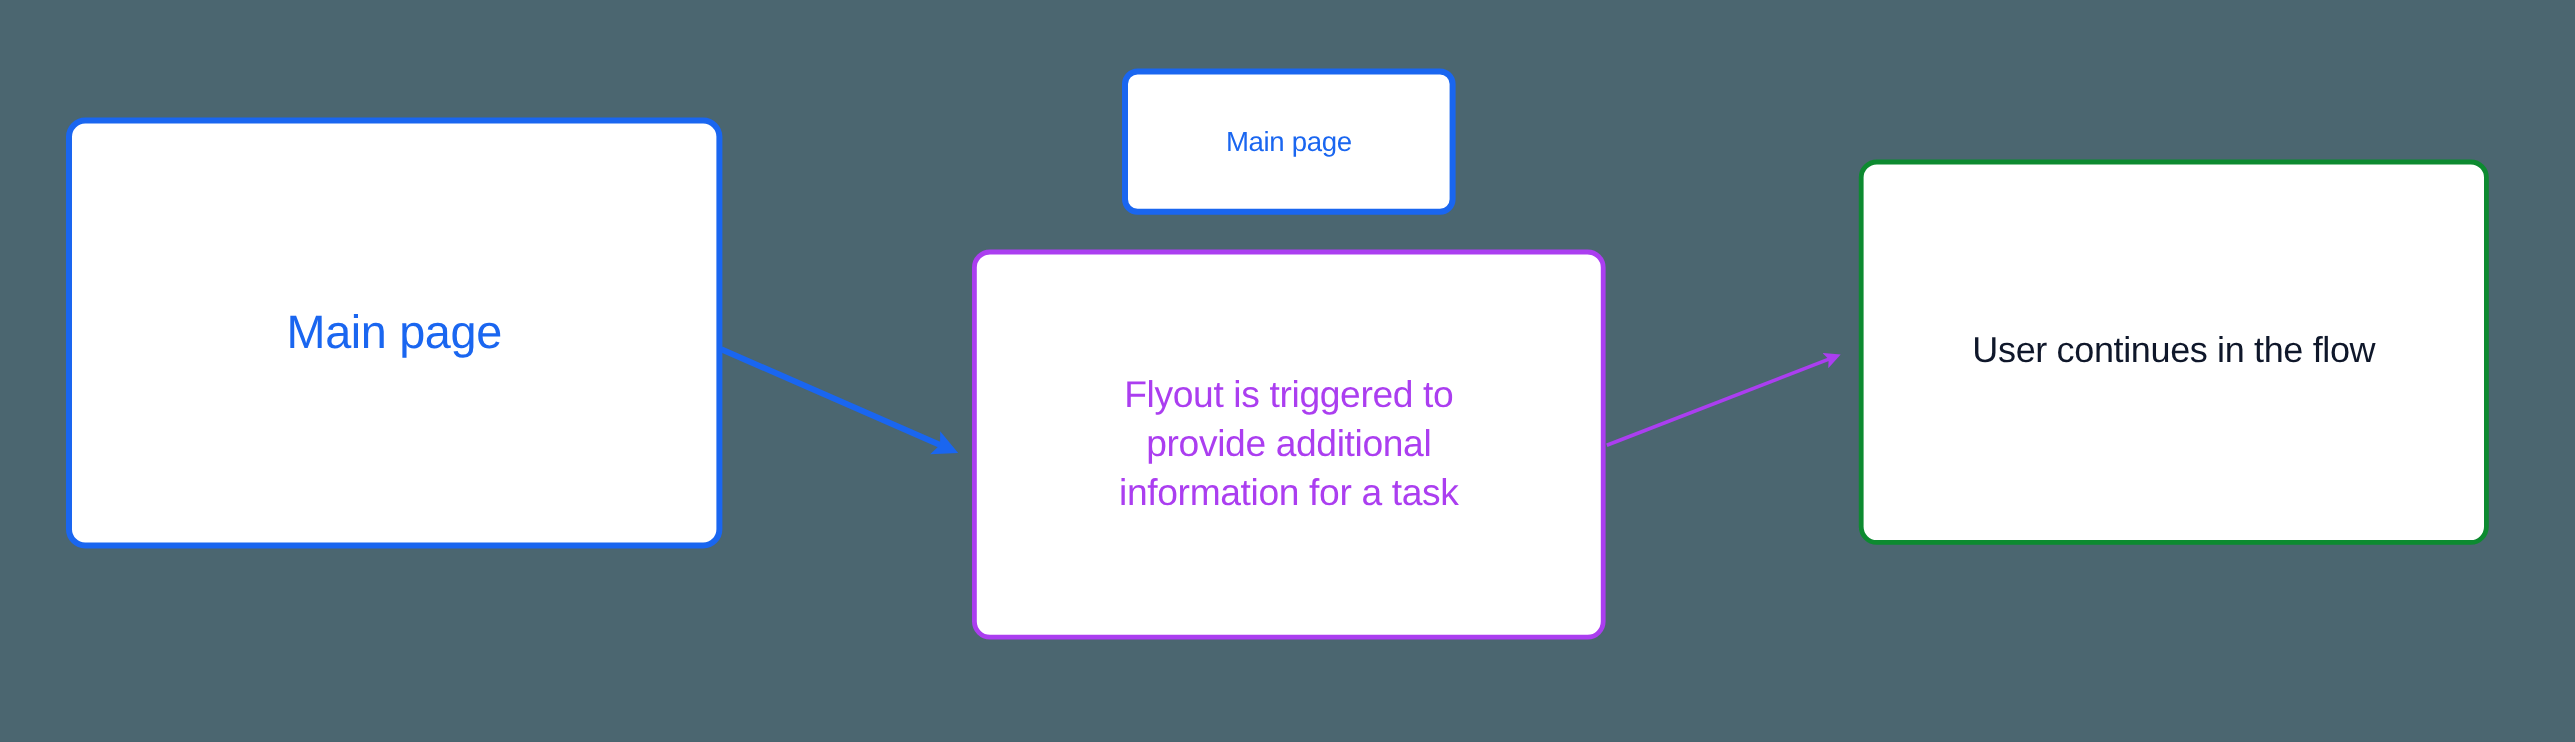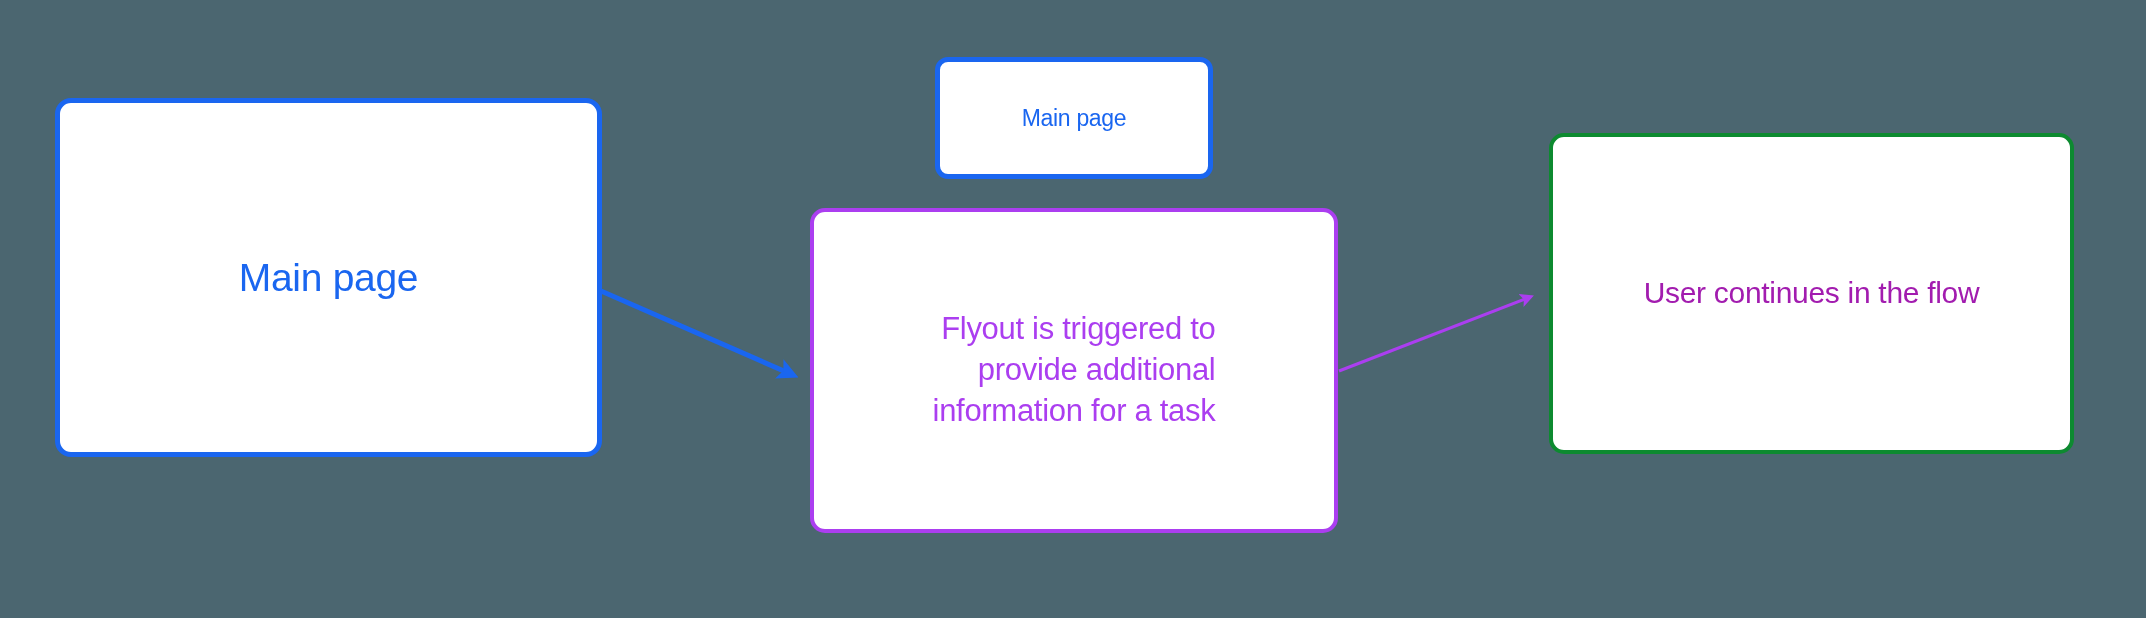--- a/index.html
+++ b/index.html
@@ -65,40 +65,39 @@
 
   
   #node-flyout {
     left: 810px;
     top: 208px;
     width: 528px;
     height: 325px;
     border-width: 4px;
     border-color: #ab3ef0;
     border-radius: 15px;
-    text-align: right;
   }
   #node-flyout .node-label {
     color: #ab3ef0;
     font-size: 31px;
     line-height: 1.32;
   }
 
   
   #node-user-continues {
     left: 1549px;
     top: 133px;
     width: 525px;
     height: 321px;
     border-width: 4px;
     border-color: #0d8a30;
     border-radius: 15px;
   }
   #node-user-continues .node-label {
-    color: #a21caf;
+    color: #0f172a;
     font-size: 30px;
   }
 
   .edge-layer {
     position: absolute;
     left: 0;
     top: 0;
     width: 2146px;
     height: 618px;
     pointer-events: none;

